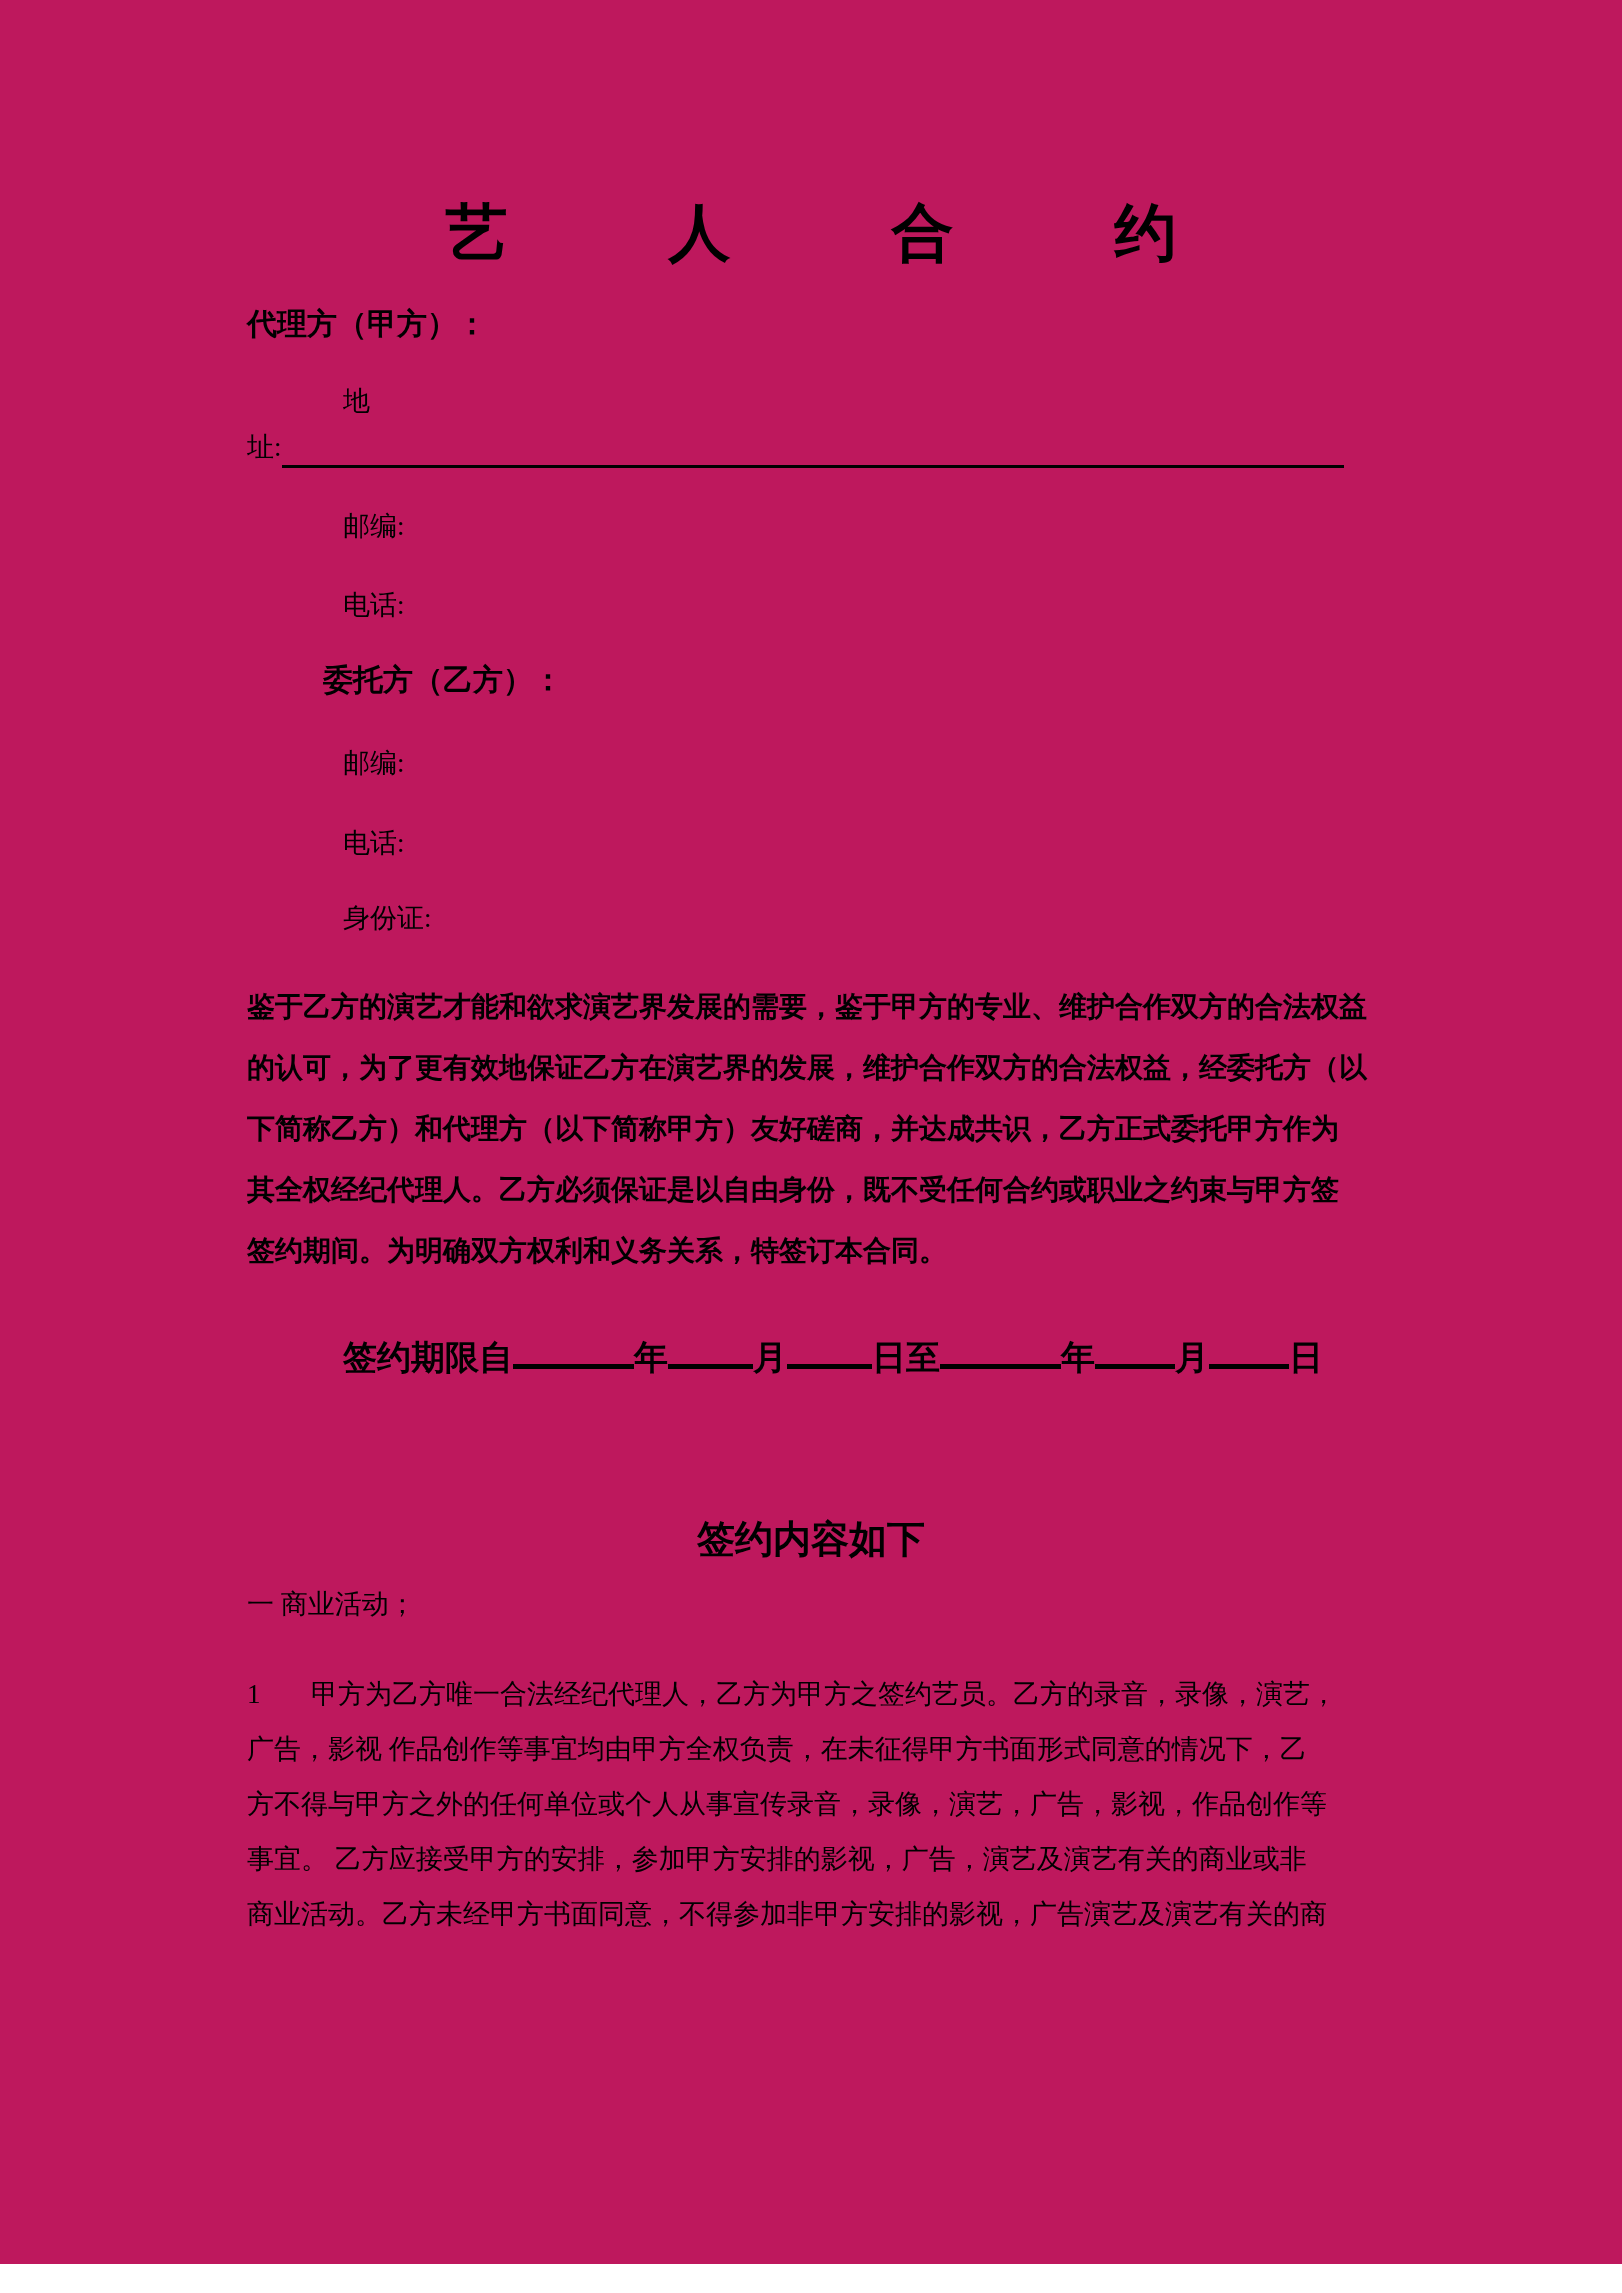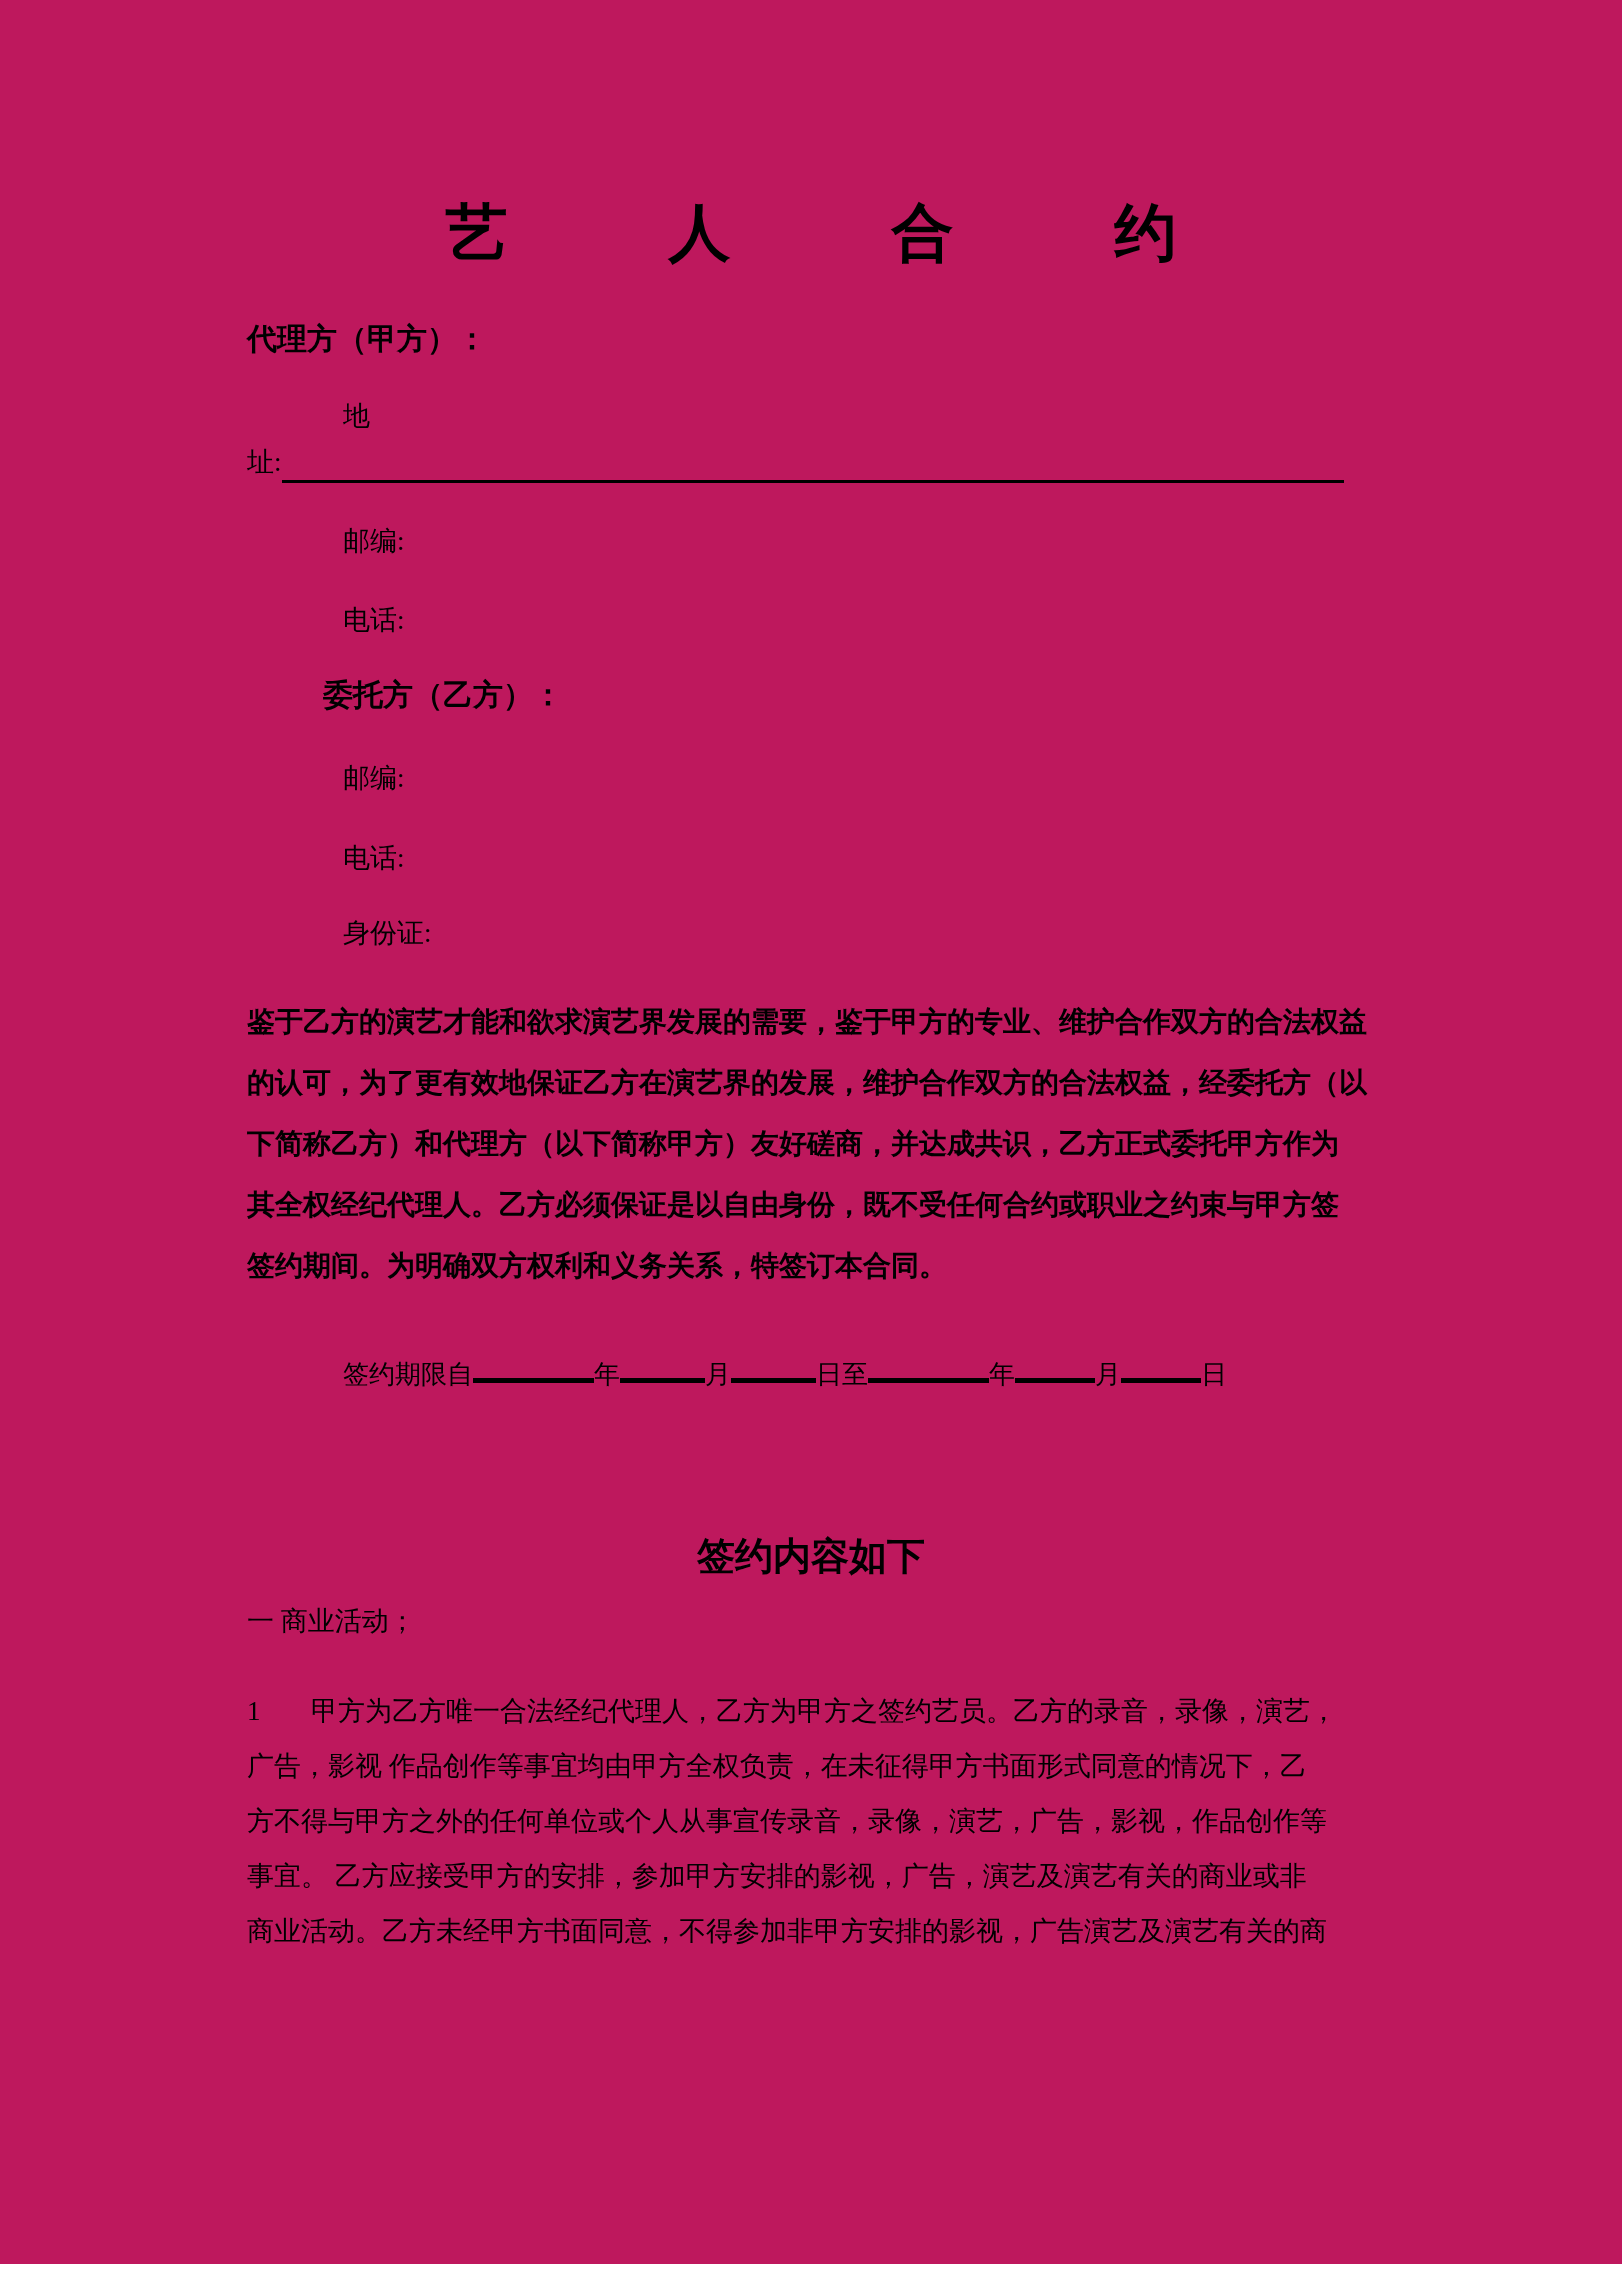--- a/index.html
+++ b/index.html
@@ -31,21 +31,21 @@
     font-weight: bold;
     text-align: center;
     word-spacing: 65px;
     font-family: "Liberation Serif", "DejaVu Serif", serif;
   }
   .party-heading {
     font-size: 30px;
     line-height: 40px;
     font-weight: bold;
   }
-  .h-party-a { margin-top: 44px; }
+  .h-party-a { margin-top: 29px; }
   .h-party-b { margin-top: 37px; margin-left: 76px; }
 
   .field {
     font-size: 27px;
     line-height: 36px;
     margin-left: 96px;
   }
   .addr-wrap { margin-top: 39px; }
   .addr-line {
     margin-top: 7.3px;
@@ -74,23 +74,23 @@
     margin-top: 40px;
     font-size: 28px;
     line-height: 61px;
     font-weight: bold;
     font-family: "Liberation Sans", "DejaVu Sans", sans-serif;
   }
 
   .term-line {
     margin-top: 55px;
     margin-left: 96px;
-    font-size: 26px;
+    font-size: 34px;
     line-height: 42px;
-    font-weight: normal;
+    font-weight: bold;
     font-family: "Liberation Sans", "DejaVu Sans", sans-serif;
   }
   .blank {
     display: inline-block;
     vertical-align: baseline;
     border-bottom: 5.5px solid #000000;
     height: 27px;
   }
   .blank.w-lg { width: 121px; }
   .blank.w-md { width: 85px; }

